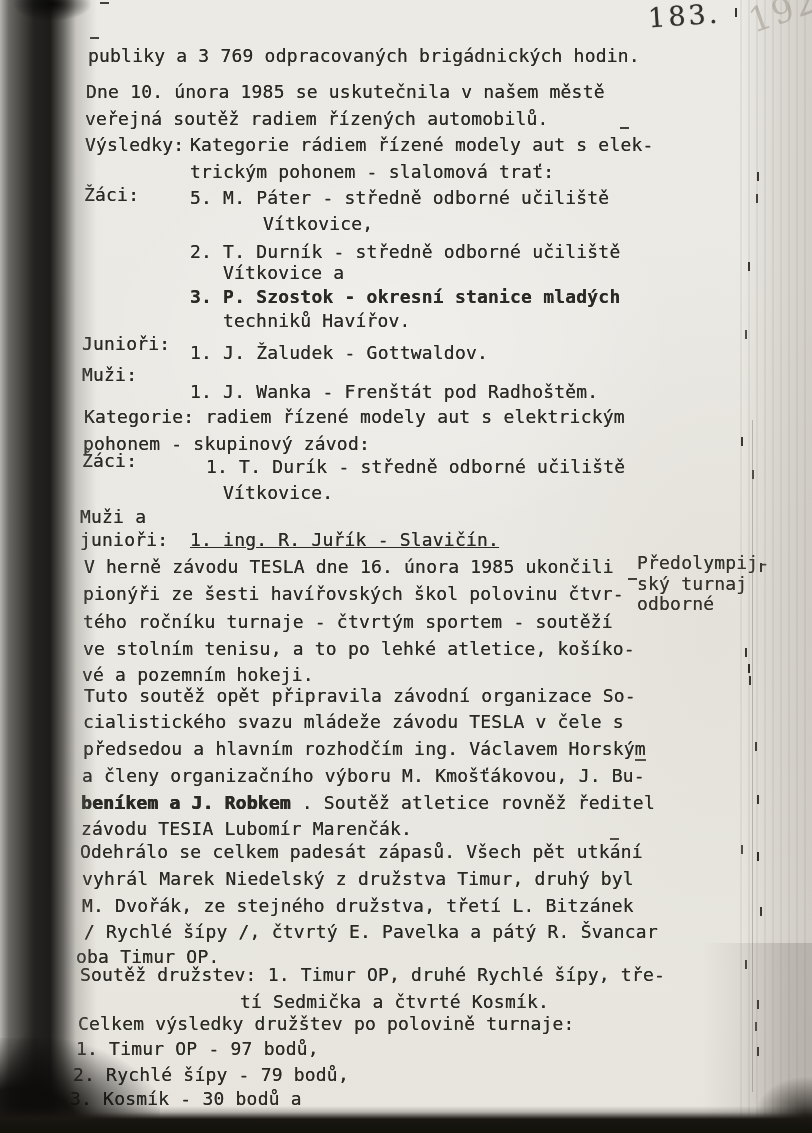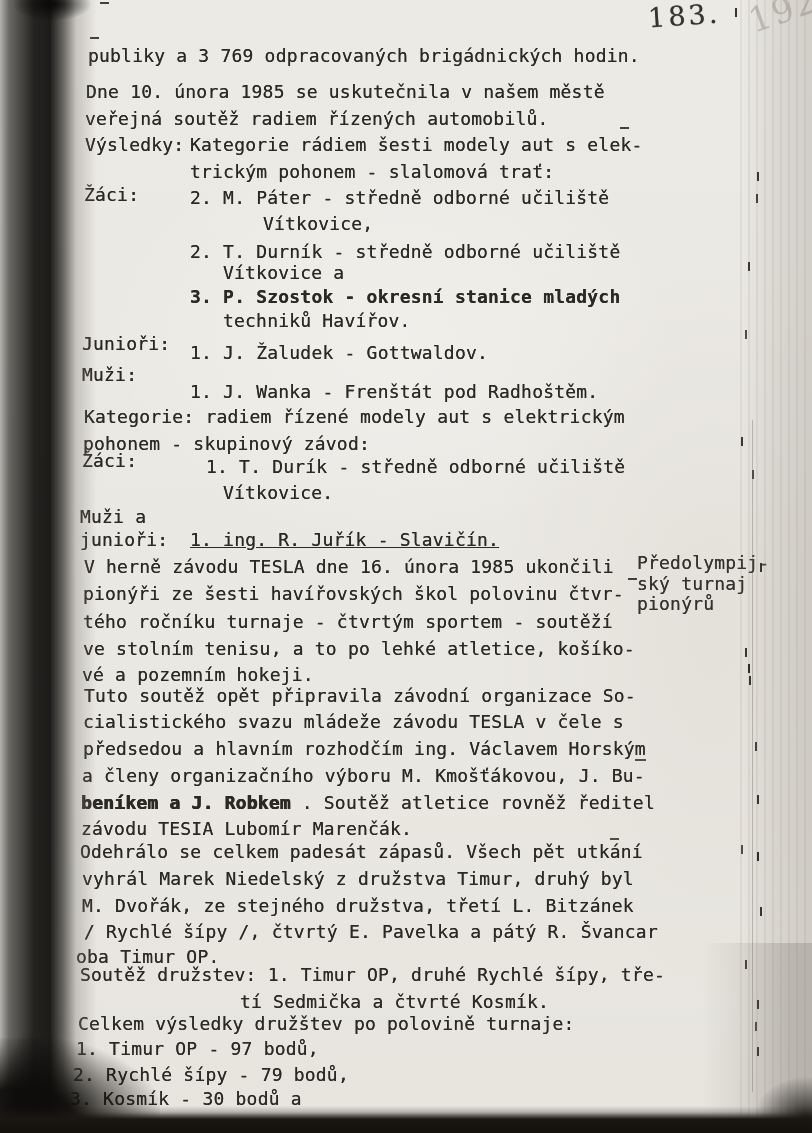--- a/index.html
+++ b/index.html
@@ -102,24 +102,24 @@
 <body>
 
 <div class="scan">
   <div class="paper"></div>
 
   <div id="text-layer">
       <div class="tl" style="left: 88px; top: 45px;"><span>publiky a 3 769 odpracovaných brigádnických hodin.</span></div>
       <div class="tl" style="left: 86px; top: 81px;"><span>Dne 10. února 1985 se uskutečnila v našem městě</span></div>
       <div class="tl" style="left: 85px; top: 108px;"><span>veřejná soutěž radiem řízených automobilů.</span></div>
       <div class="tl" style="left: 85px; top: 134px;"><span>Výsledky:</span></div>
-      <div class="tl" style="left: 190px; top: 134px;"><span>Kategorie rádiem šesti modely aut s elek-</span></div>
+      <div class="tl" style="left: 190px; top: 134px;"><span>Kategorie rádiem řízené modely aut s elek-</span></div>
       <div class="tl" style="left: 190px; top: 161px;"><span>trickým pohonem - slalomová trať:</span></div>
       <div class="tl" style="left: 84px; top: 184px;"><span>Žáci:</span></div>
-      <div class="tl" style="left: 190px; top: 187px;"><span>2. M. Páter - středně odborné učiliště</span></div>
+      <div class="tl" style="left: 190px; top: 187px;"><span>5. M. Páter - středně odborné učiliště</span></div>
       <div class="tl" style="left: 223px; top: 213px; margin-left: 40px;"><span>Vítkovice,</span></div>
       <div class="tl" style="left: 190px; top: 241px;"><span>2. T. Durník - středně odborné učiliště</span></div>
       <div class="tl" style="left: 223px; top: 262px;"><span>Vítkovice a</span></div>
       <div class="tl" style="left: 190px; top: 286px; font-weight: bold;"><span>3. P. Szostok - okresní stanice mladých</span></div>
       <div class="tl" style="left: 223px; top: 310px;"><span>techniků Havířov.</span></div>
       <div class="tl" style="left: 82px; top: 333px;"><span>Junioři:</span></div>
       <div class="tl" style="left: 190px; top: 342px;"><span>1. J. Žaludek - Gottwaldov.</span></div>
       <div class="tl" style="left: 82px; top: 364px;"><span>Muži:</span></div>
       <div class="tl" style="left: 190px; top: 381px;"><span>1. J. Wanka - Frenštát pod Radhoštěm.</span></div>
       <div class="tl" style="left: 84px; top: 406px;"><span>Kategorie: radiem řízené modely aut s elektrickým</span></div>
@@ -149,21 +149,21 @@
       <div class="tl" style="left: 80px; top: 964px;"><span>Soutěž družstev: 1. Timur OP, druhé Rychlé šípy, tře-</span></div>
       <div class="tl" style="left: 240px; top: 991px;"><span>tí Sedmička a čtvrté Kosmík.</span></div>
       <div class="tl" style="left: 78px; top: 1013px;"><span>Celkem výsledky družštev po polovině turnaje:</span></div>
       <div class="tl" style="left: 76px; top: 1038px;"><span>1. Timur OP - 97 bodů,</span></div>
       <div class="tl" style="left: 73px; top: 1064px;"><span>2. Rychlé šípy - 79 bodů,</span></div>
       <div class="tl" style="left: 70px; top: 1088px;"><span>3. Kosmík - 30 bodů a</span></div>
     </div>
   <div id="margin-note">
       <div class="mn" style="left: 637px; top: 553px;">Předolympij-</div>
       <div class="mn" style="left: 637px; top: 573.5px;">ský turnaj</div>
-      <div class="mn" style="left: 637px; top: 594px;">pionýrů</div>
+      <div class="mn" style="left: 637px; top: 594px;">odborné</div>
     </div>
 
   <div class="ink-number">183.</div>
   <div class="pencil-number">192</div>
 
   <div class="right-edge"></div>
   <div class="vline"></div>
   <div class="specks"></div>
   <div class="specks-h"></div>
 

